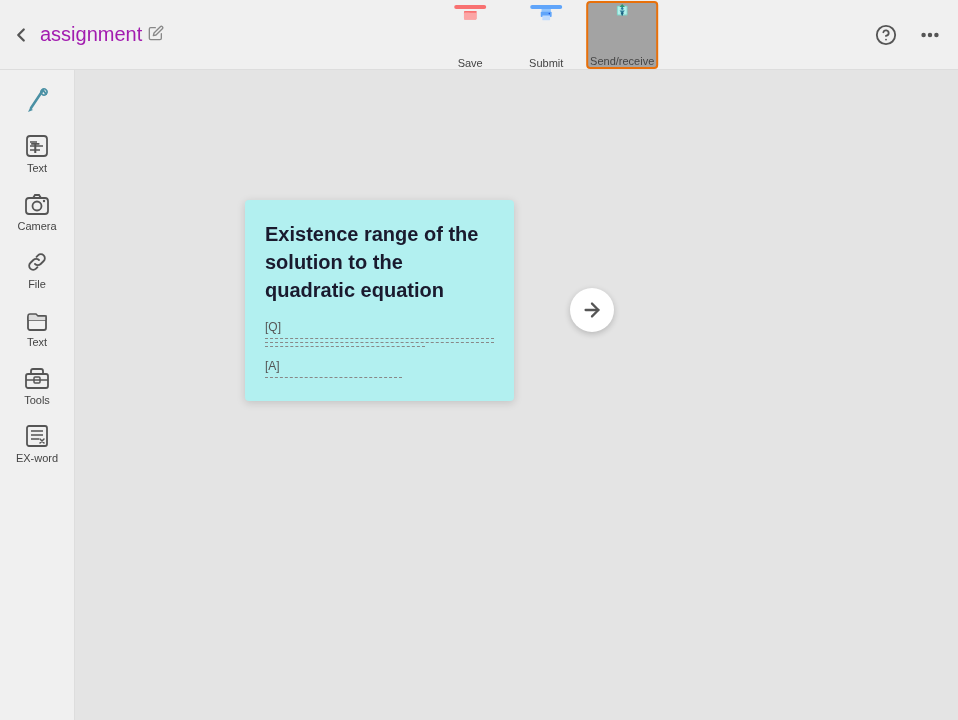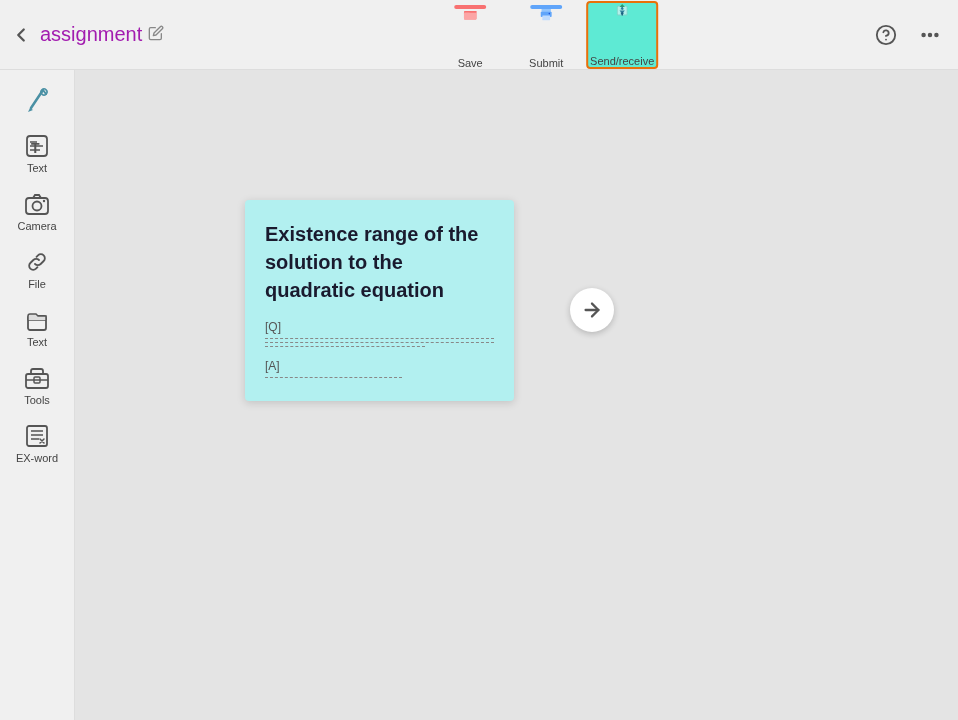--- a/index.html
+++ b/index.html
@@ -72,21 +72,21 @@
       height: 68px;
       cursor: pointer;
       border-radius: 4px;
       font-size: 11px;
       color: #444;
       position: relative;
     }
 
     .toolbar-btn.active {
       border: 2.5px solid #e8700a;
-      background: #5eead4;
+      background: #a3a3a3;
     }
 
     .toolbar-btn svg {
       width: 32px;
       height: 32px;
       margin-bottom: 4px;
     }
 
     .btn-label {
       font-size: 11px;

